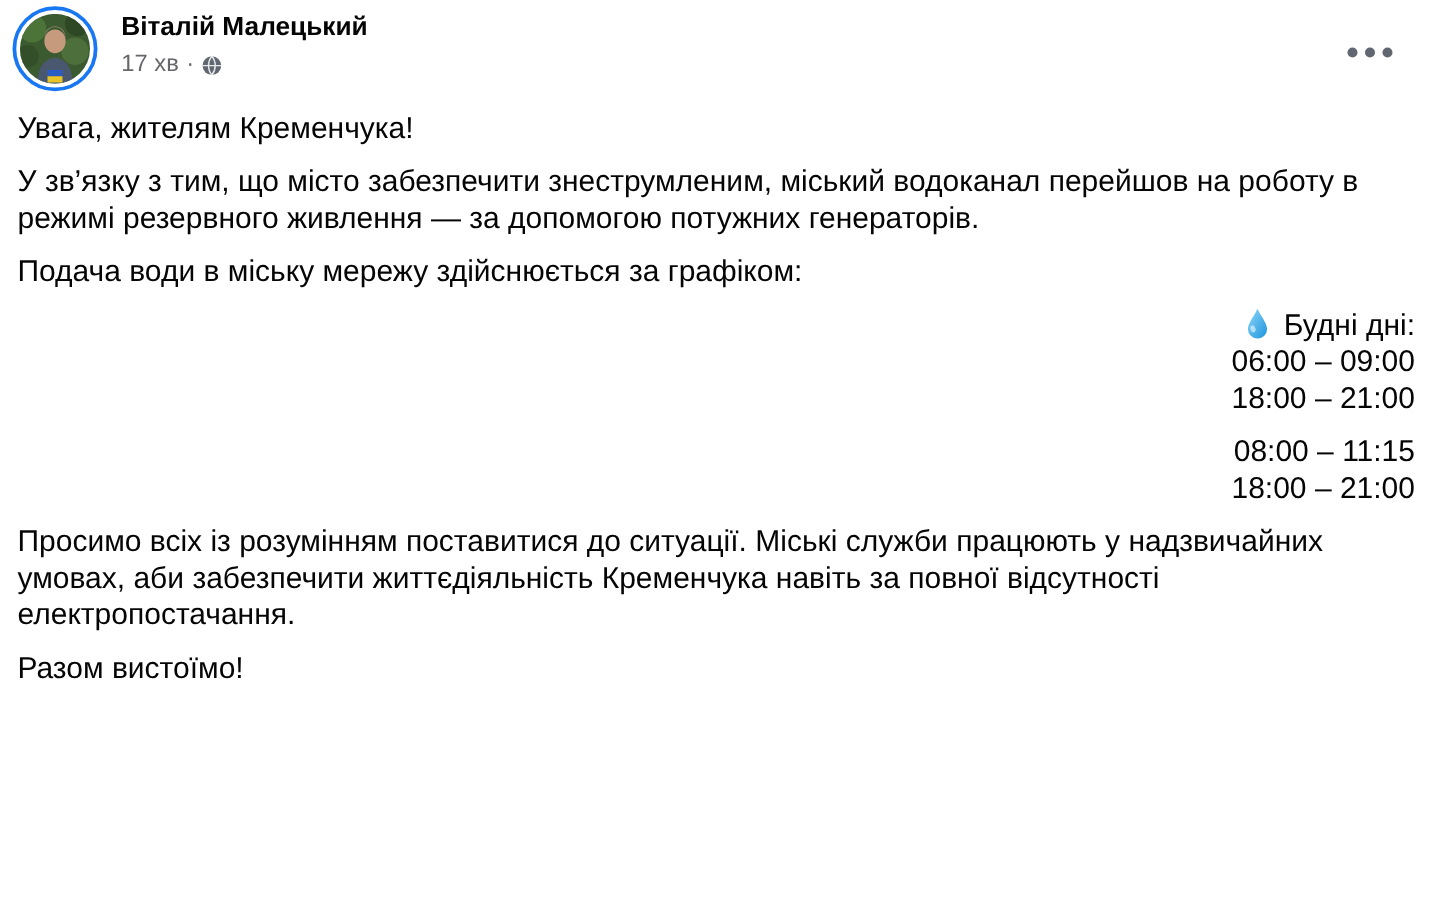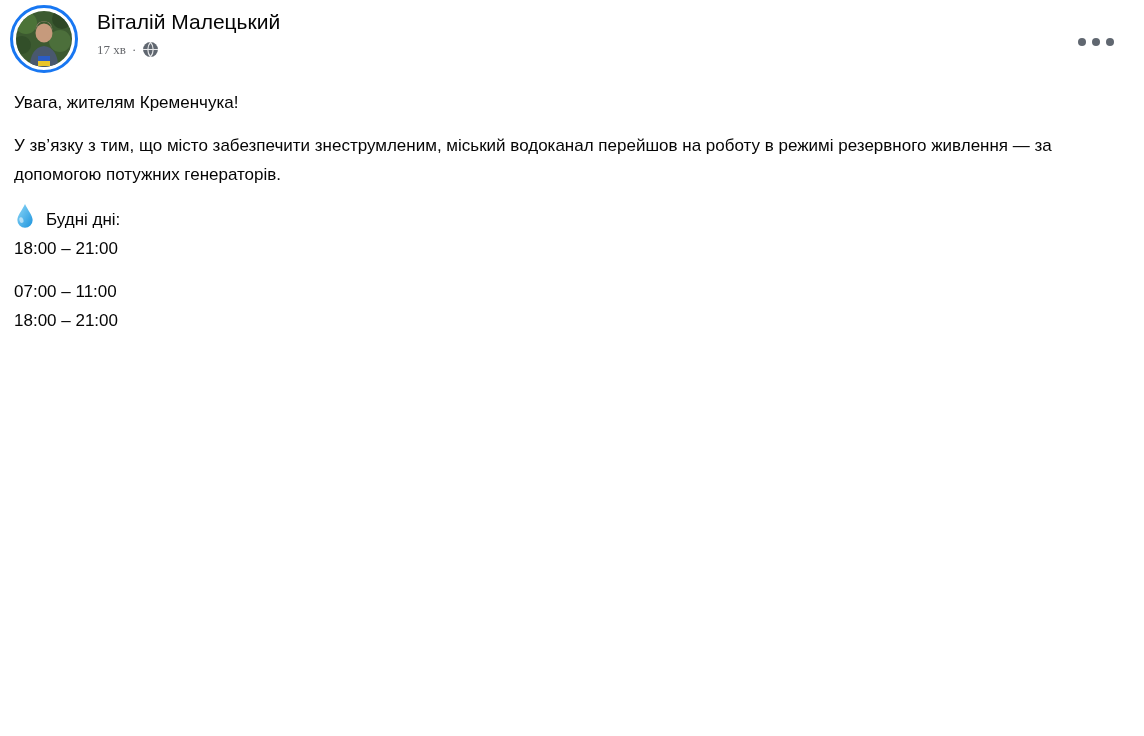--- a/index.html
+++ b/index.html
@@ -31,34 +31,33 @@
   .avatar-photo {
     width: 56px; height: 56px;
     border-radius: 50%;
     overflow: hidden;
     display: block;
   }
   .avatar-photo svg { display: block; }
   .header-text { margin-left: 19px; padding-top: 4px; }
   .author {
     font-size: 21px;
-    font-weight: 400;
+    font-weight: 700;
     color: #050505;
     line-height: 26px;
     cursor: pointer;
   }
   .meta {
     display: flex;
     align-items: center;
     gap: 6px;
     margin-top: 6px;
-    font-size: 13px;
+    font-size: 19px;
     color: #65676b;
     cursor: pointer;
-    font-family: Liberation Serif, serif;
   }
   .meta .sep { color: #65676b; }
   .globe { width: 17px; height: 17px; display: inline-block; }
   .menu-dots {
     position: absolute;
     top: 34px; right: 26px;
     display: flex;
     gap: 6px;
     padding: 4px;
     cursor: pointer;
@@ -66,25 +65,25 @@
   .menu-dots .dot {
     width: 8px; height: 8px;
     border-radius: 50%;
     background: #606770;
   }
   
   .content {
     position: absolute;
     top: 88px; left: 14px; right: 12px;
     color: #050505;
-    font-size: 17px;
+    font-size: 24px;
     line-height: 29px;
   }
   .para { margin: 0 0 14px 0; }
-  .line { display: block; }
+  .line { display: block; text-align: right; }
   .drop-icon {
     display: inline-block;
     width: 22px; height: 27px;
     vertical-align: -5px;
     margin-right: 10px;
   }
 </style>
 </head>
 <body>
 
@@ -127,42 +126,46 @@
     <span class="dot"></span>
     <span class="dot"></span>
   </div>
 
   <div class="content">
 
     <p class="para">Увага, жителям Кременчука!</p>
 
     <p class="para">У зв’язку з тим, що місто забезпечити знеструмленим, міський водоканал перейшов на роботу в режимі резервного живлення — за допомогою потужних генераторів.</p>
 
+    <p class="para">Подача води в міську мережу здійснюється за графіком:</p>
 
     <p class="para">
       <span class="line">
         <span class="drop-icon">
           <svg width="22" height="27" viewBox="0 0 24 30" xmlns="http://www.w3.org/2000/svg">
             <defs>
               <linearGradient id="dropg1" x1="0" y1="0" x2="1" y2="1">
                 <stop offset="0" stop-color="#8fd8f8"></stop>
                 <stop offset="1" stop-color="#1d94dd"></stop>
               </linearGradient>
             </defs>
             <path d="M12 1 C9.5 7 3.5 13.5 3.5 19 a8.5 8.5 0 0 0 17 0 C20.5 13.5 14.5 7 12 1 Z" fill="url(#dropg1)"></path>
             <ellipse cx="8" cy="19" rx="2.2" ry="3.2" fill="#ffffff" opacity="0.55" transform="rotate(-18 8 19)"></ellipse>
           </svg>
         </span><span>Будні дні:</span>
       </span>
+      <span class="line">06:00 – 09:00</span>
       <span class="line">18:00 – 21:00</span>
     </p>
 
     <p class="para">
-      <span class="line">07:00 – 11:00</span>
+      <span class="line">08:00 – 11:15</span>
       <span class="line">18:00 – 21:00</span>
     </p>
 
 
+    <p class="para">Просимо всіх із розумінням поставитися до ситуації. Міські служби працюють у надзвичайних умовах, аби забезпечити життєдіяльність Кременчука навіть за повної відсутності електропостачання.</p>
 
 
+    <p class="para">Разом вистоїмо!</p>
 
   </div>
 </div>
 
 </body></html>

